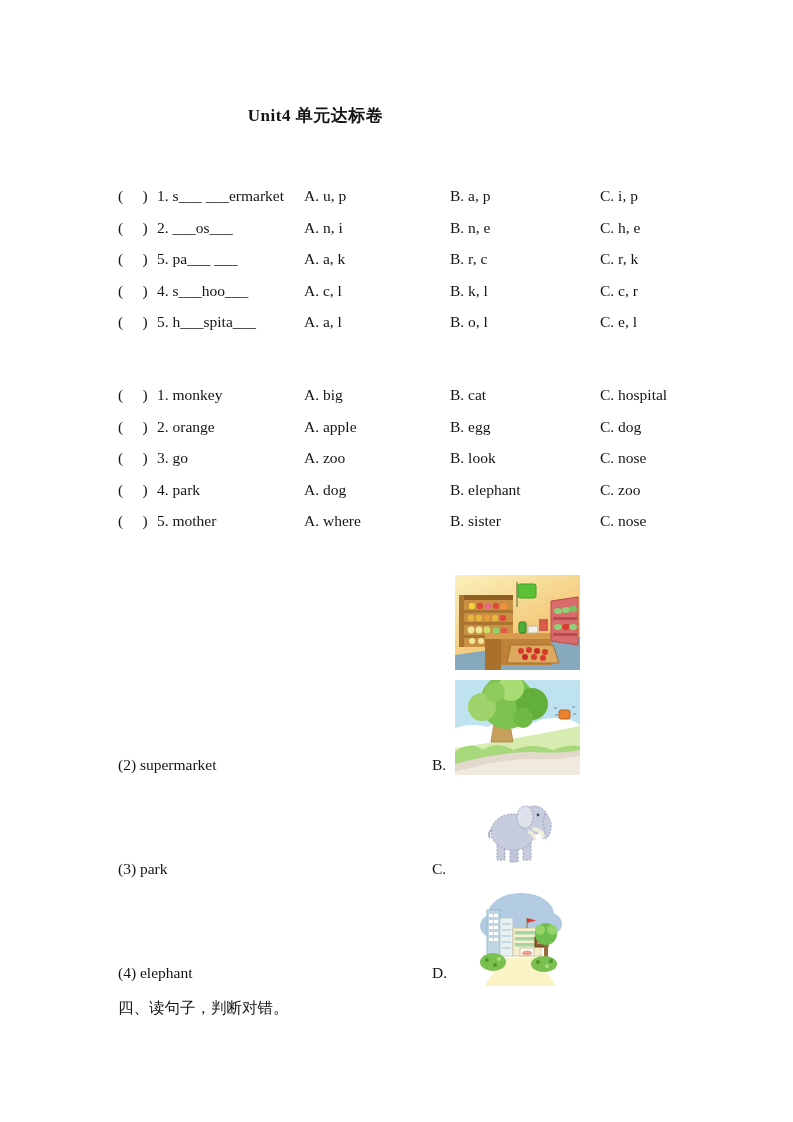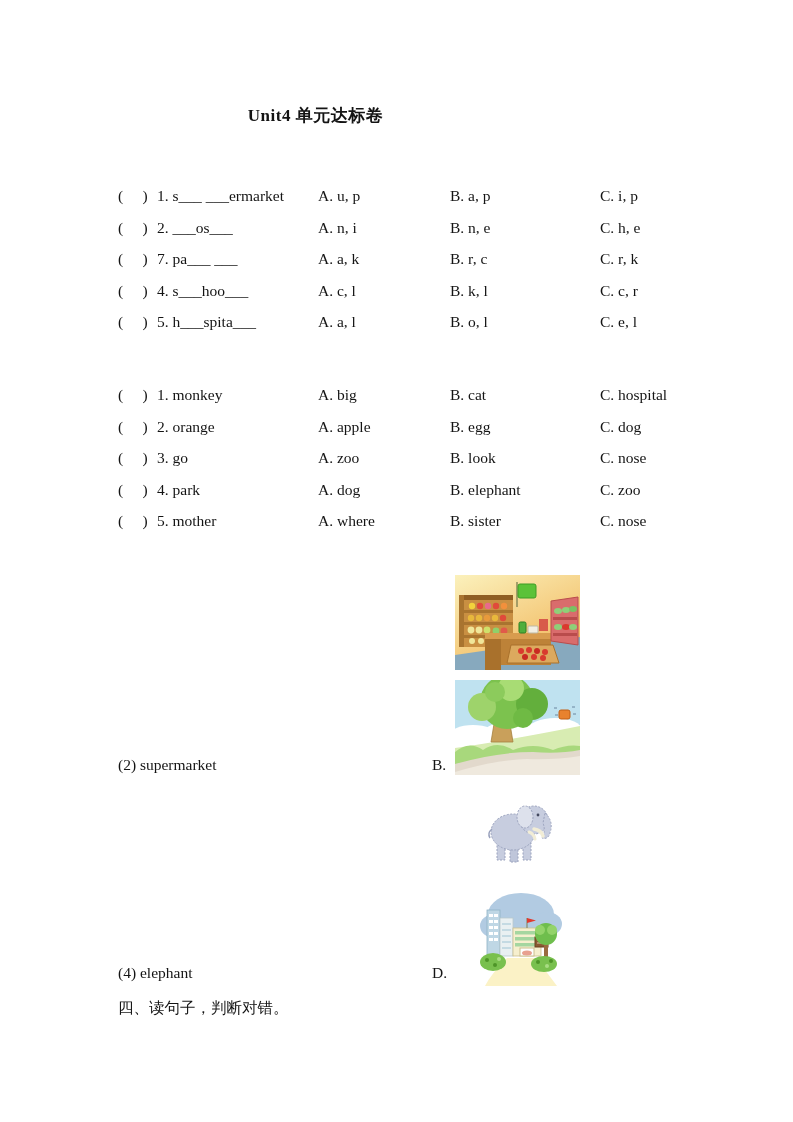--- a/index.html
+++ b/index.html
@@ -12,21 +12,21 @@
   .abs { position:absolute; }
   .title {
     left:0; top:104px; width:631px; text-align:center;
     font-weight:bold; font-size:17px; letter-spacing:0.5px;
   }
   .heading { left:118px; font-size:15.5px; white-space:pre; }
   .row { position:absolute; left:0; top:0; width:793px; height:22px; }
   .row span { position:absolute; top:0; font-size:15.5px; white-space:pre; }
   .paren  { left:118px; }
   .stem   { left:157px; }
-  .oa     { left:318px; }
+  .oa     { left:304px; }
   .ob     { left:450px; }
   .oc     { left:600px; }
   .mlabel { left:118px; }
   .mletter{ left:432px; }
   .pic { position:absolute; }
 </style>
 </head>
 <body>
 
 <div class="page">
@@ -43,21 +43,21 @@
   </div>
   <div class="row" style="top:219px">
     <span class="paren">(     )</span>
     <span class="stem">2. ___os___</span>
     <span class="oa">A. n, i</span>
     <span class="ob">B. n, e</span>
     <span class="oc">C. h, e</span>
   </div>
   <div class="row" style="top:250px">
     <span class="paren">(     )</span>
-    <span class="stem">7. pa___ ___</span>
+    <span class="stem">5. pa___ ___</span>
     <span class="oa">A. a, k</span>
     <span class="ob">B. r, c</span>
     <span class="oc">C. r, k</span>
   </div>
   <div class="row" style="top:282px">
     <span class="paren">(     )</span>
     <span class="stem">4. s___hoo___</span>
     <span class="oa">A. c, l</span>
     <span class="ob">B. k, l</span>
     <span class="oc">C. c, r</span>
@@ -269,20 +269,24 @@
     <ellipse cx="67" cy="76" rx="13" ry="8" fill="#79C04E"></ellipse>
     <circle cx="61" cy="74" r="2" fill="#4e9428"></circle>
       <circle cx="70" cy="78" r="2" fill="#a9dc84"></circle>
       <circle cx="74" cy="73" r="2" fill="#4e9428"></circle>
   </svg>
 
   <div class="row" style="top:756px">
     <span class="mlabel">(2) supermarket</span>
     <span class="mletter">B.</span>
   </div>
+  <div class="row" style="top:860px">
+    <span class="mlabel">(3) park</span>
+    <span class="mletter">C.</span>
+  </div>
   <div class="row" style="top:964px">
     <span class="mlabel">(4) elephant</span>
     <span class="mletter">D.</span>
   </div>
 
   <div class="abs heading" style="top:998px">四、读句子，判断对错。</div>
 
 </div>
 
 </body></html>

